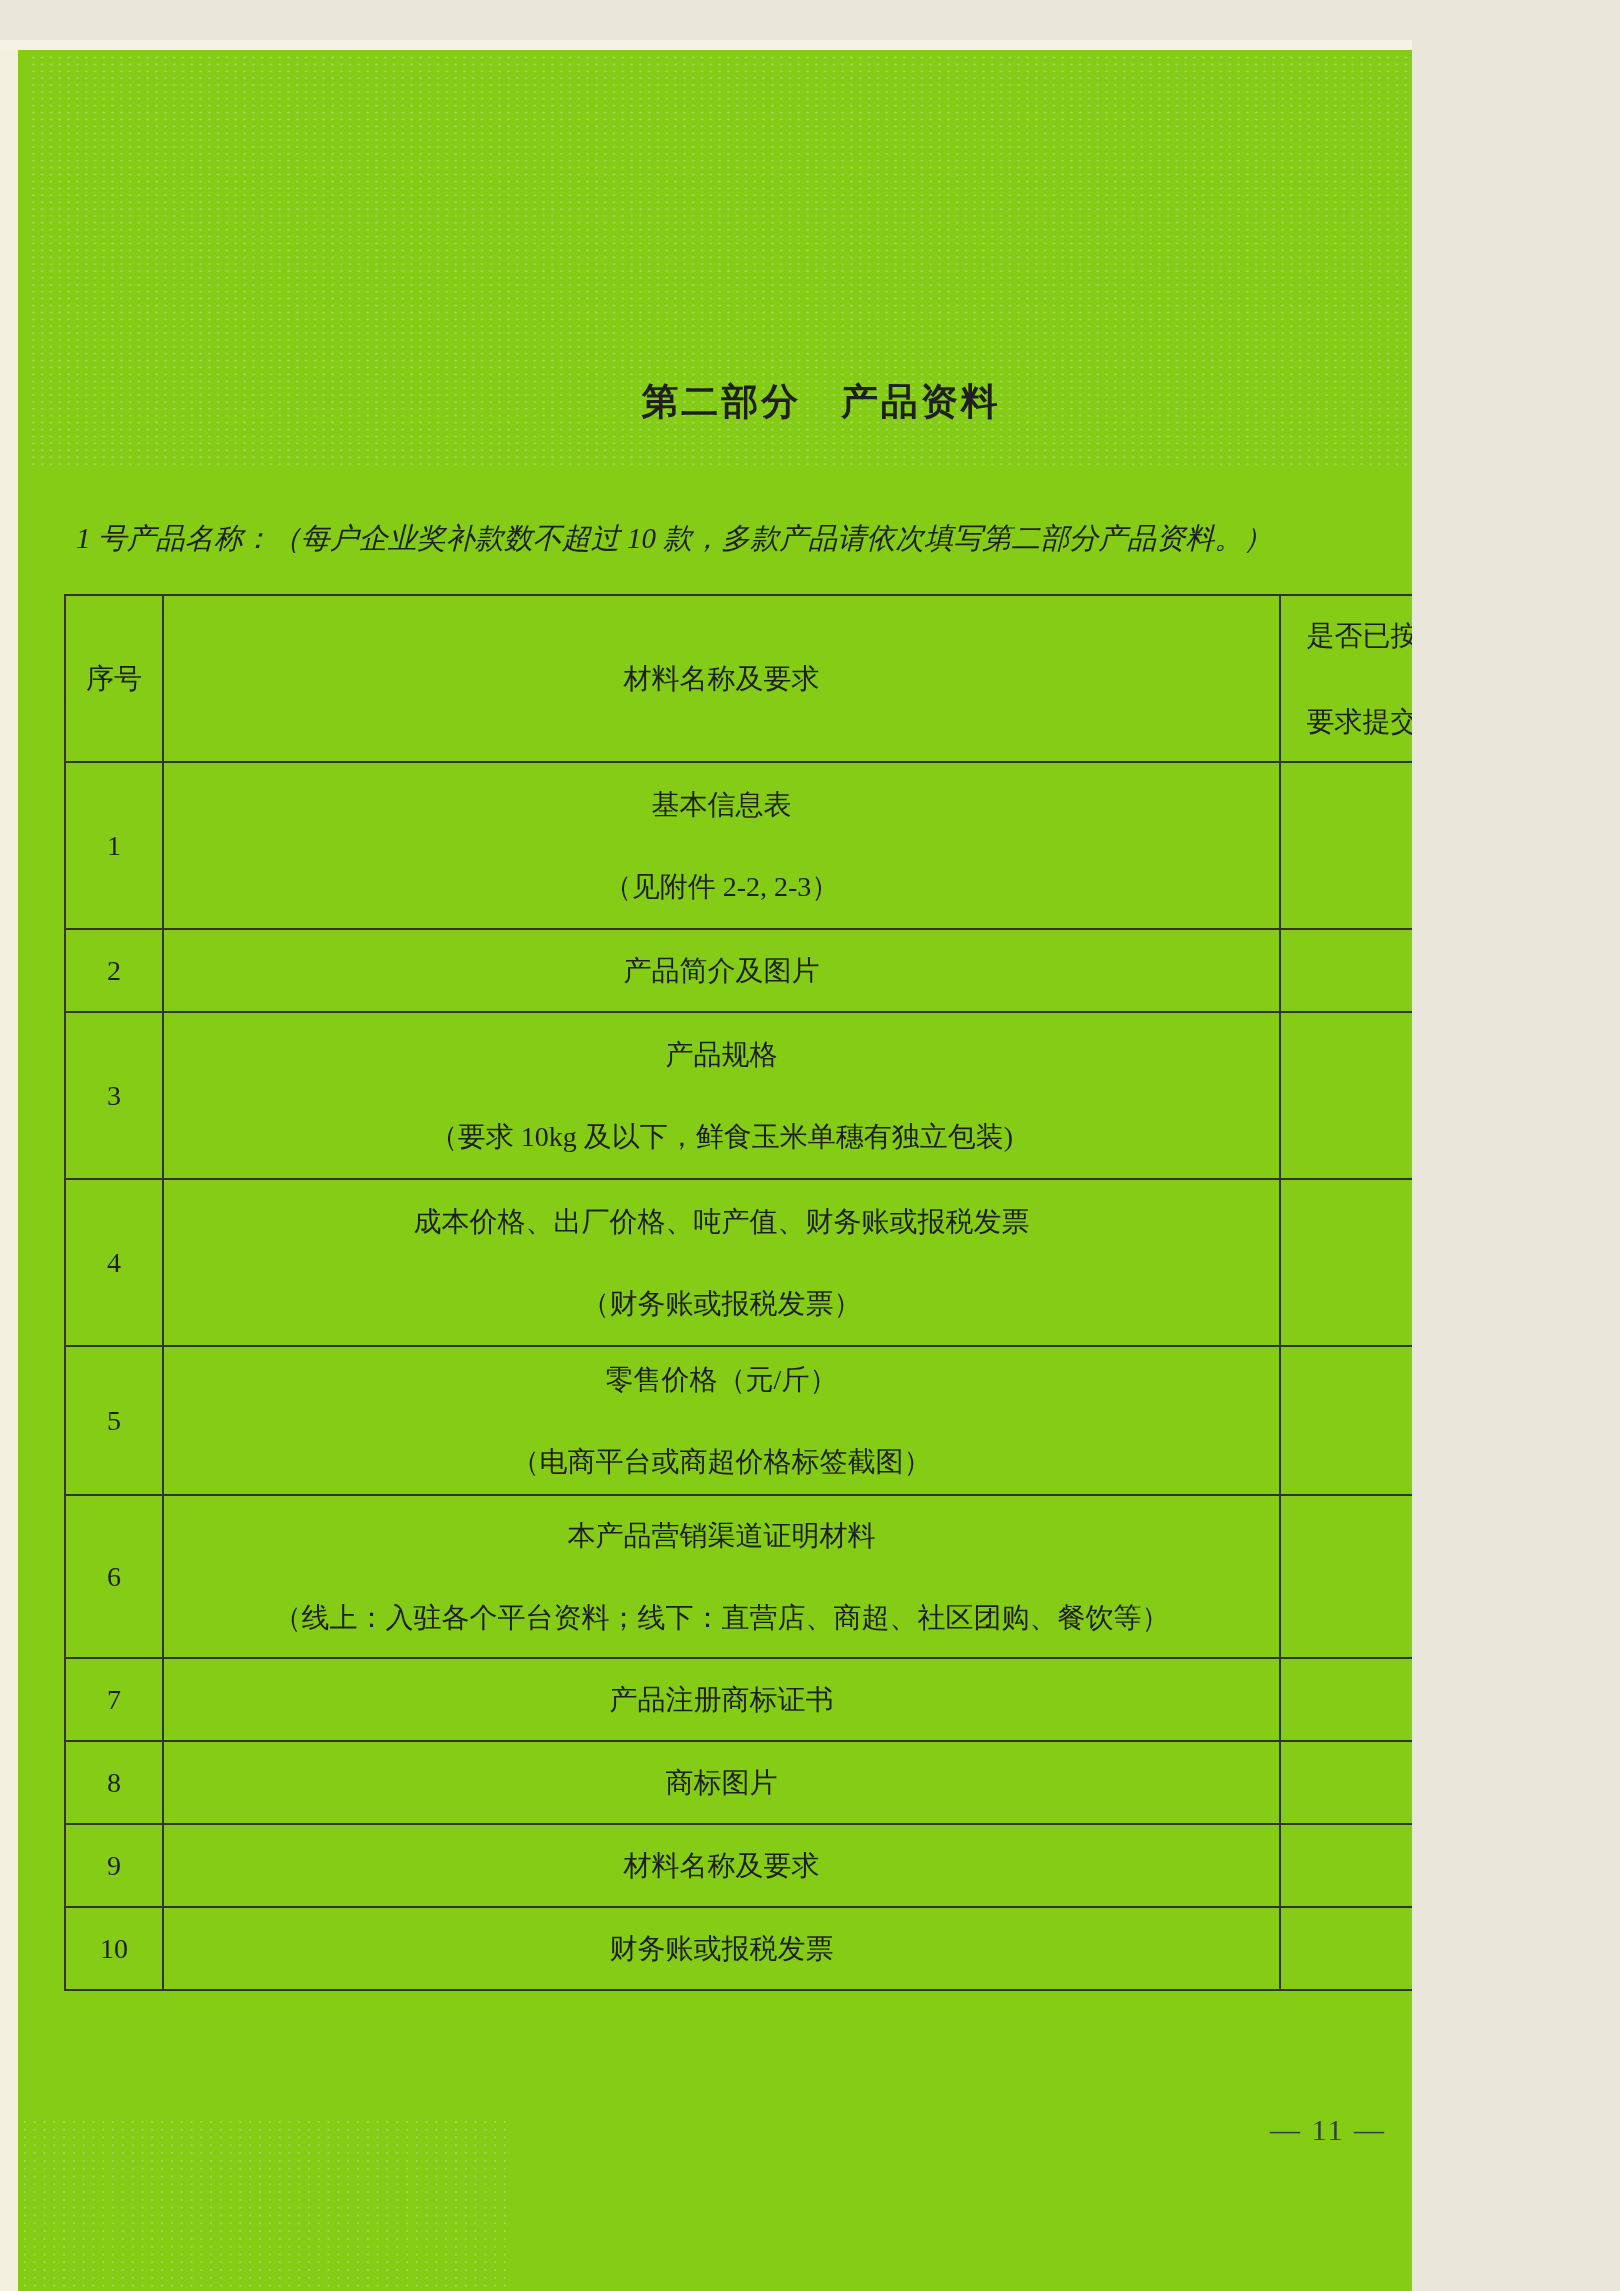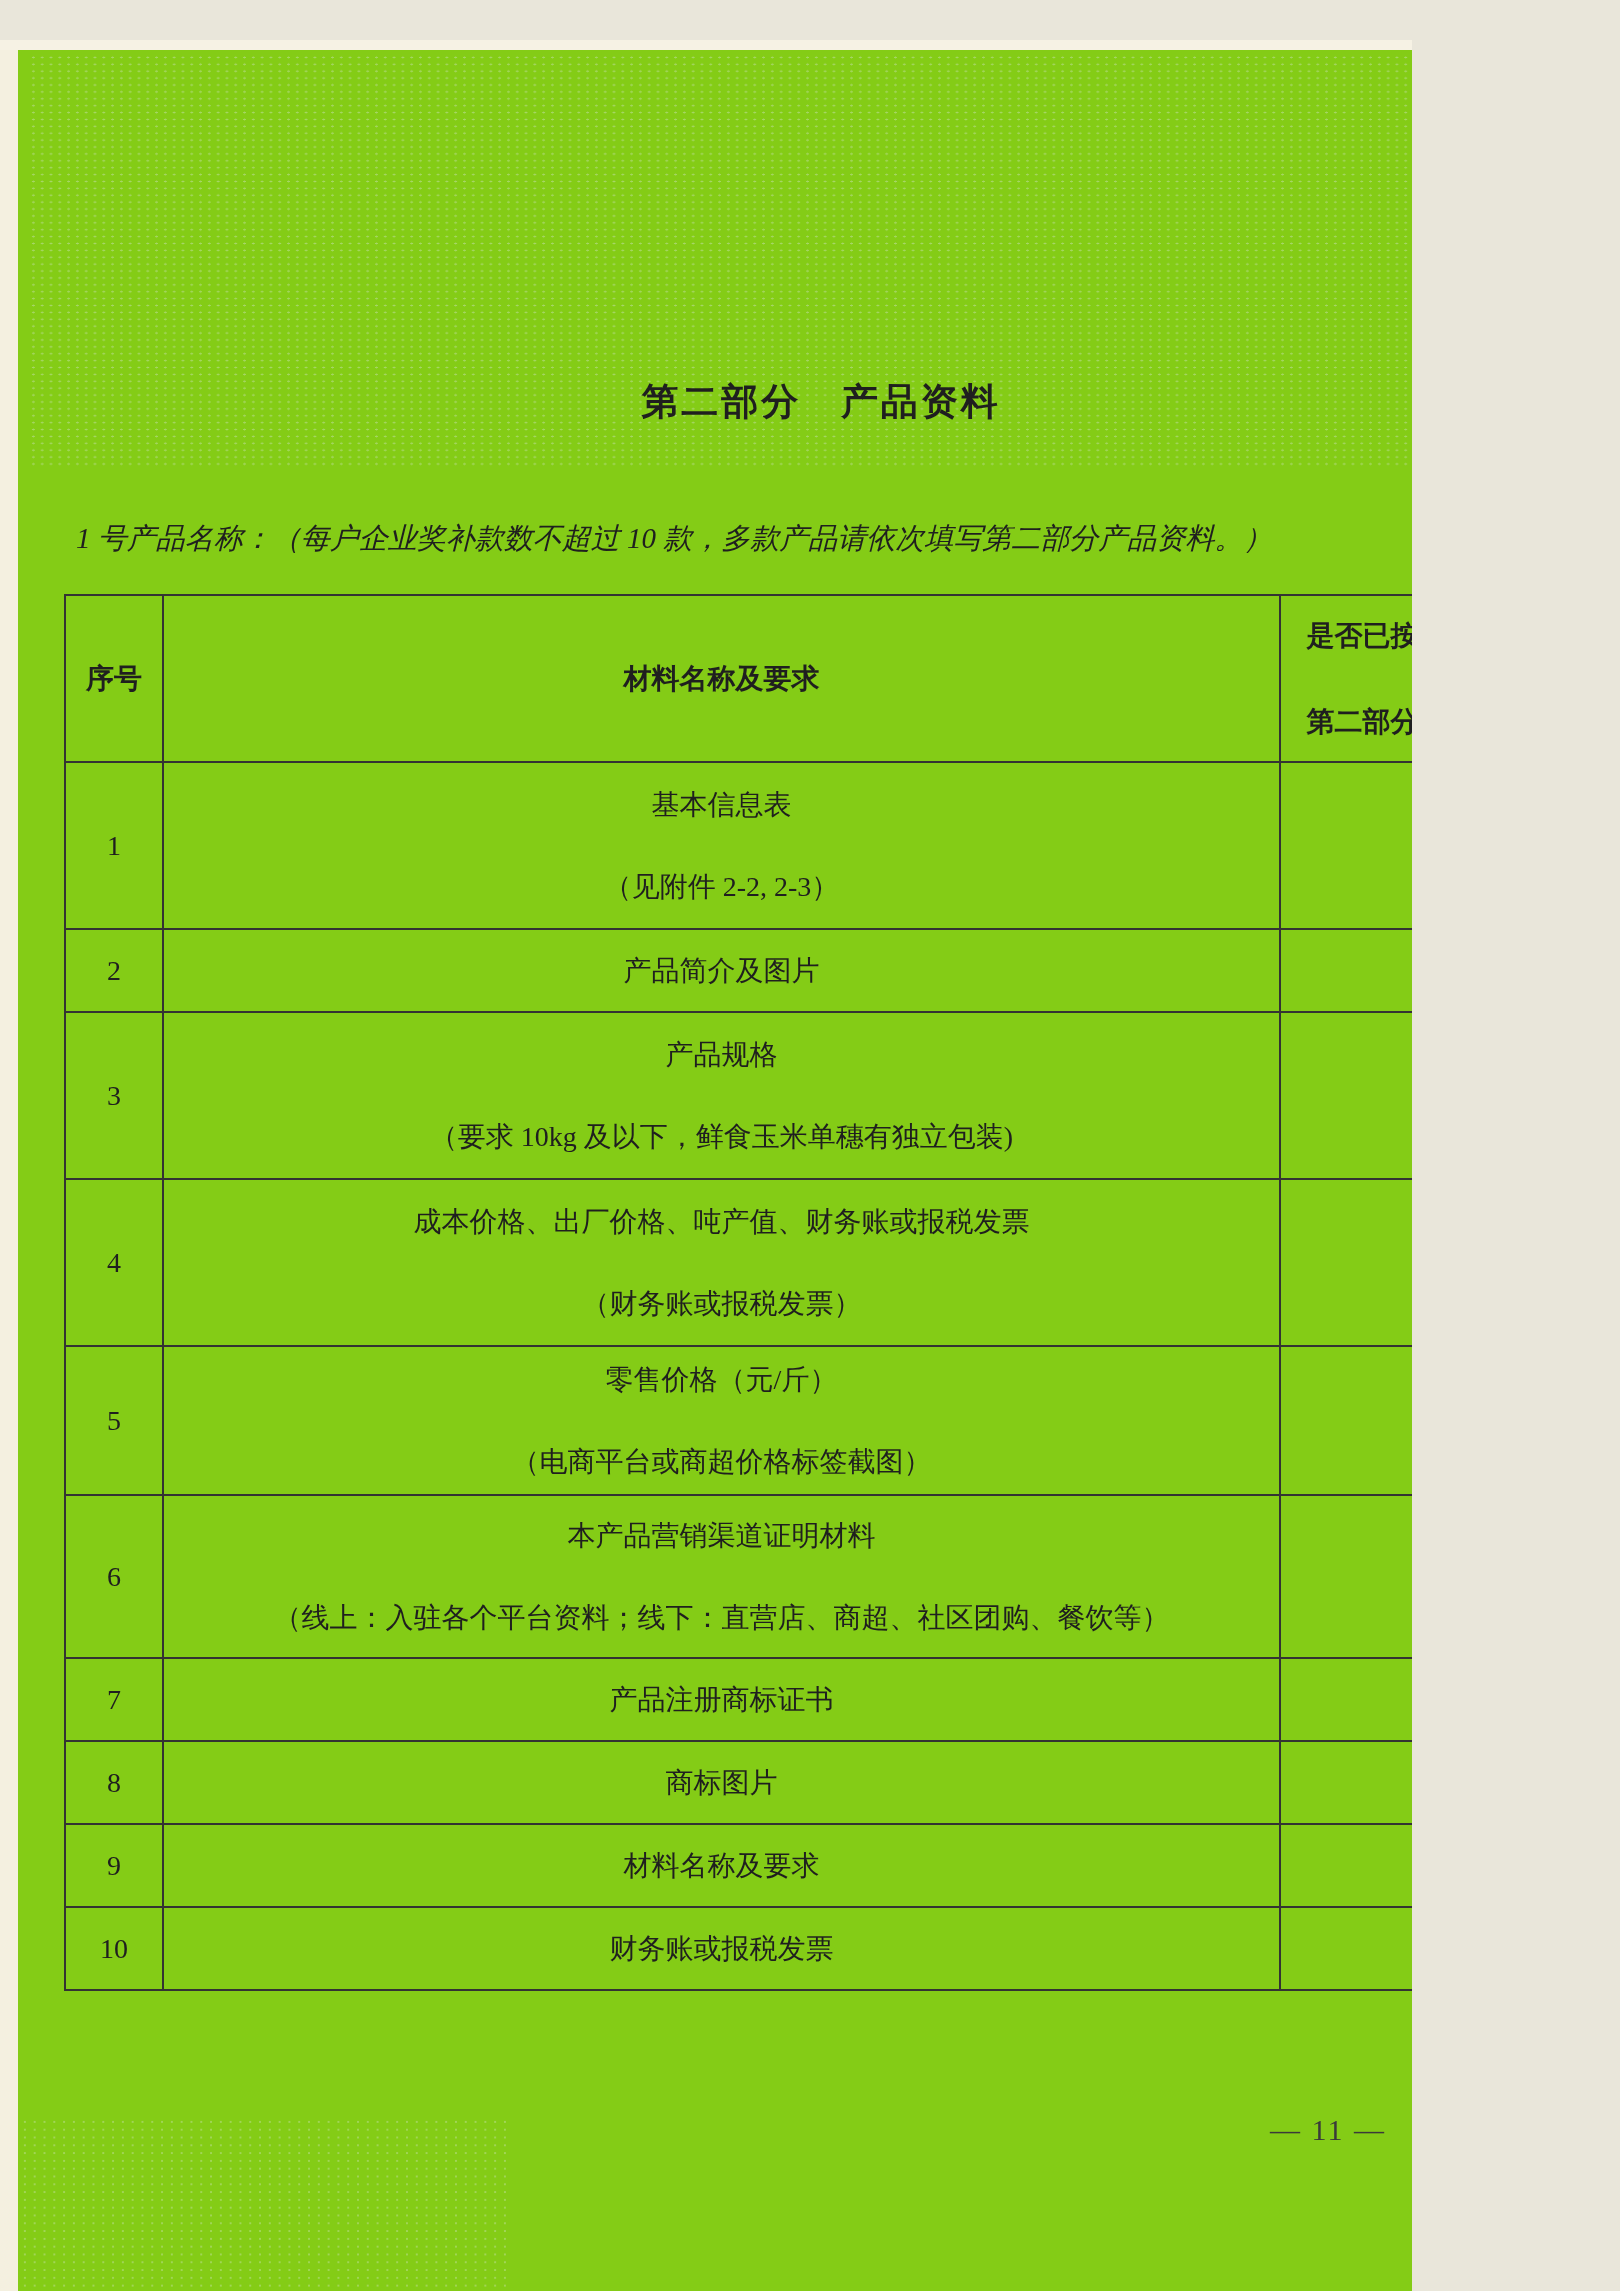--- a/index.html
+++ b/index.html
@@ -87,21 +87,21 @@
   table.materials td {
     border: 2px solid #333333;
     text-align: center;
     vertical-align: middle;
     padding: 0;
     font-size: 28px;
     line-height: 37px;
     overflow: hidden;
   }
   thead tr { height: 167px; }
-  th { font-weight: bold; }
+  th { font-weight: normal; }
   .hdr-line + .hdr-line { margin-top: 49px; }
 
   tbody tr { height: 83px; }
   tbody tr.two-line { height: 167px; }
   tbody tr:nth-child(5) { height: 149px; }
   tbody tr:nth-child(6) { height: 163px; }
 
   .cell-line { line-height: 37px; }
   tr.two-line .cell-line + .cell-line { margin-top: 45px; }
 
@@ -141,21 +141,21 @@
     <thead>
       <tr>
         <th>
           <div class="hdr-line">序号</div>
         </th>
         <th>
           <div class="hdr-line">材料名称及要求</div>
         </th>
         <th>
           <div class="hdr-line">是否已按</div>
-          <div class="hdr-line">第二部分</div>
+          <div class="hdr-line">要求提交</div>
         </th>
         <th>
           <div class="hdr-line">页码</div>
         </th>
       </tr>
     </thead>
     <tbody>
         <tr class="two-line">
     <td class="no-cell">1</td>
     <td class="material-cell">

